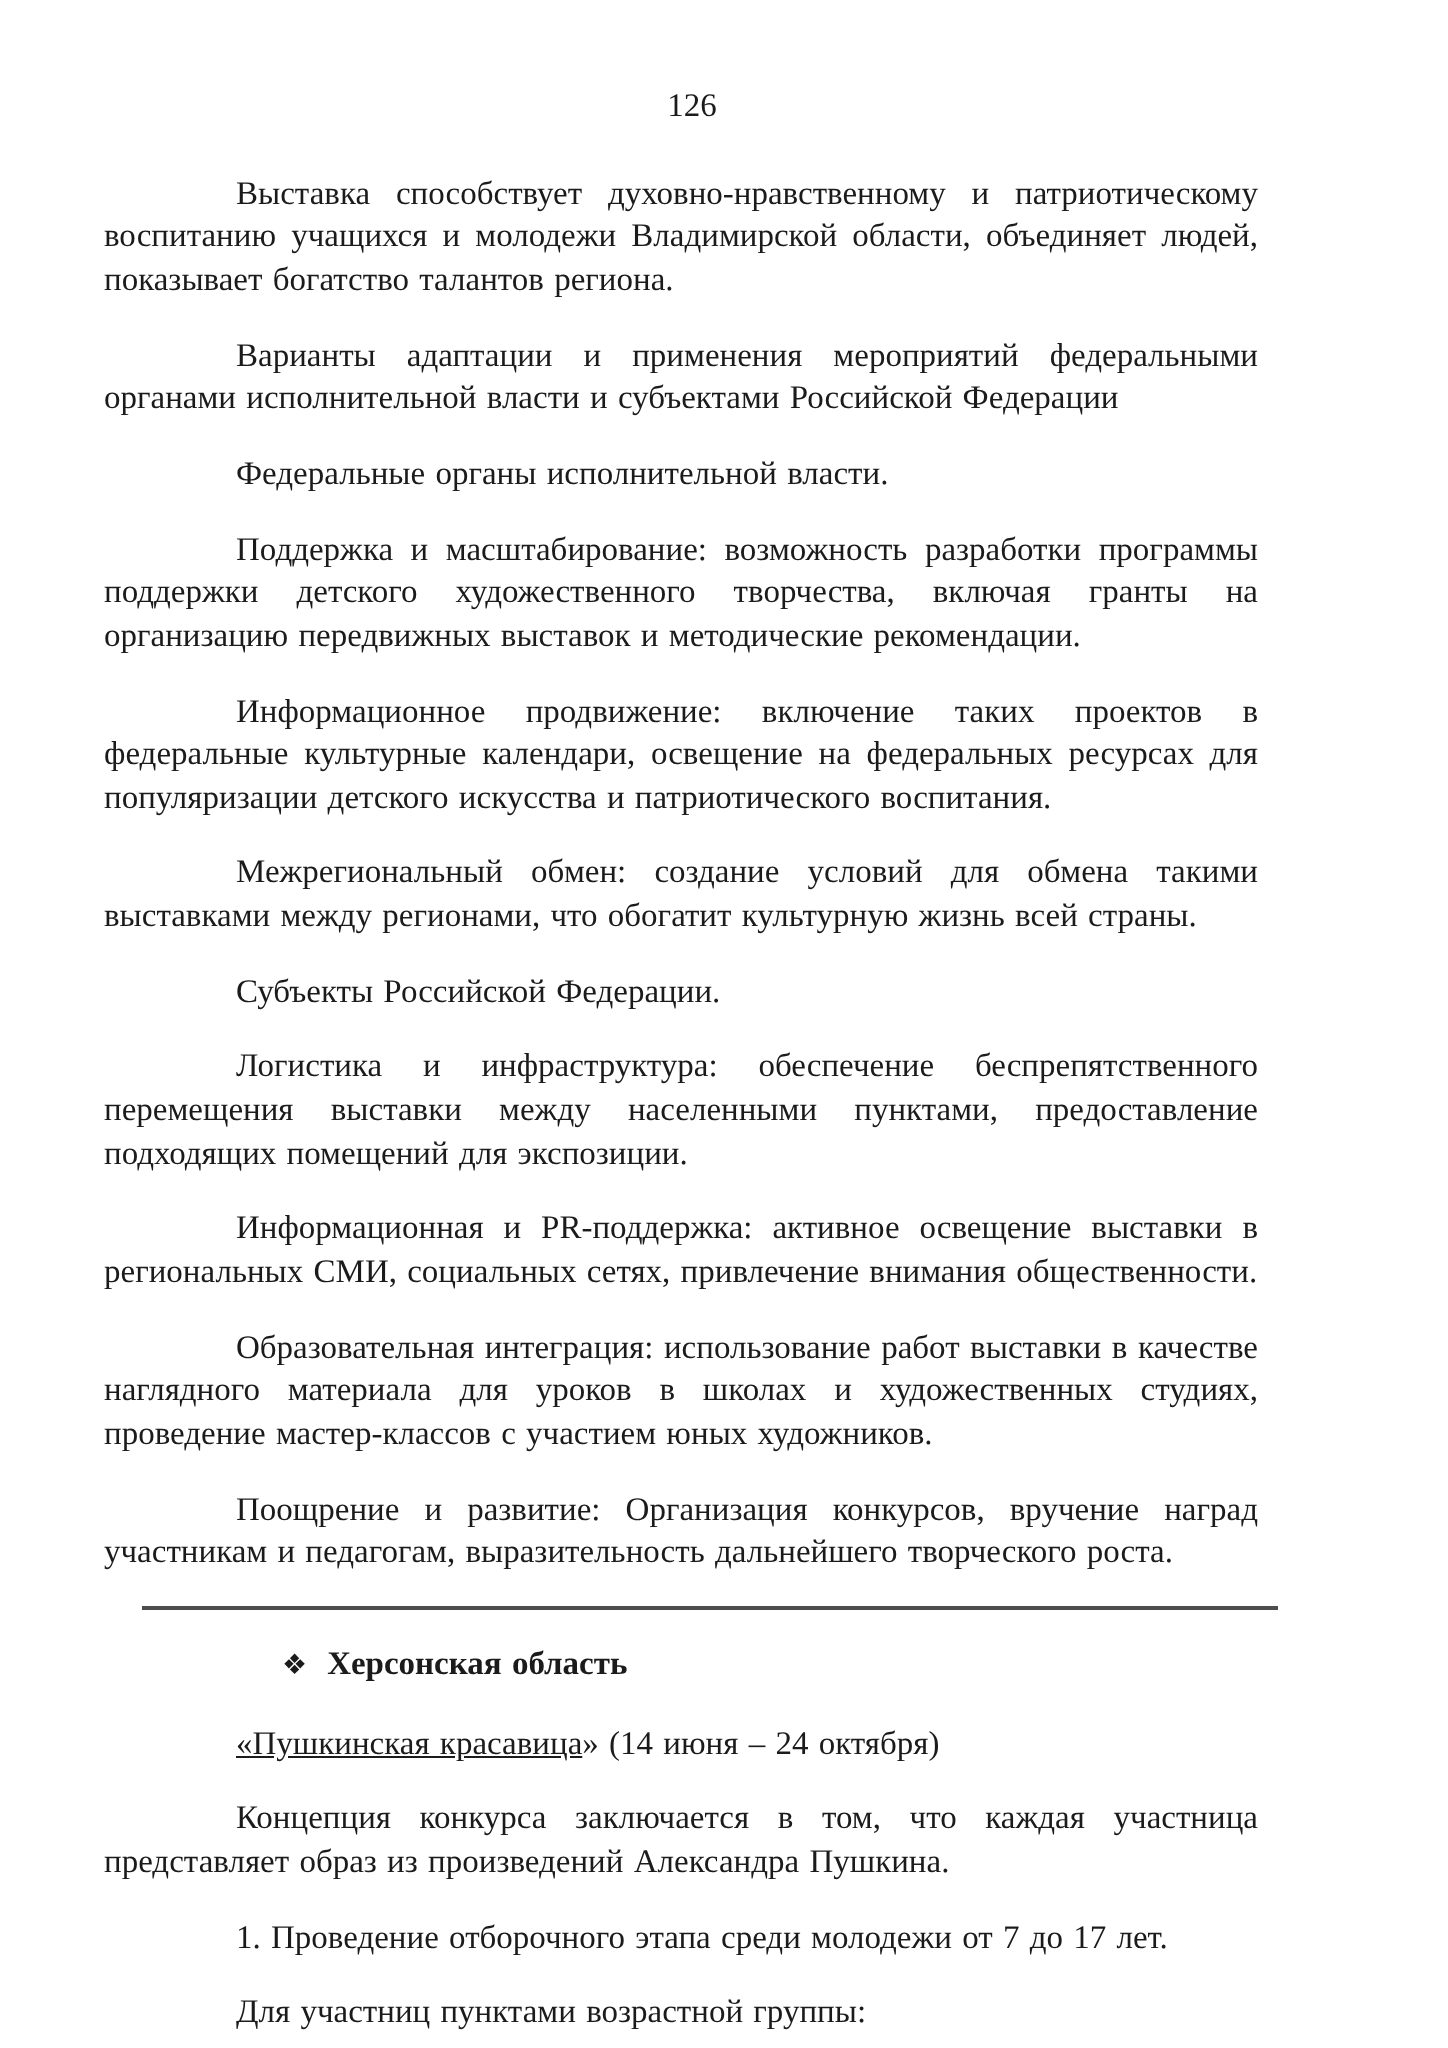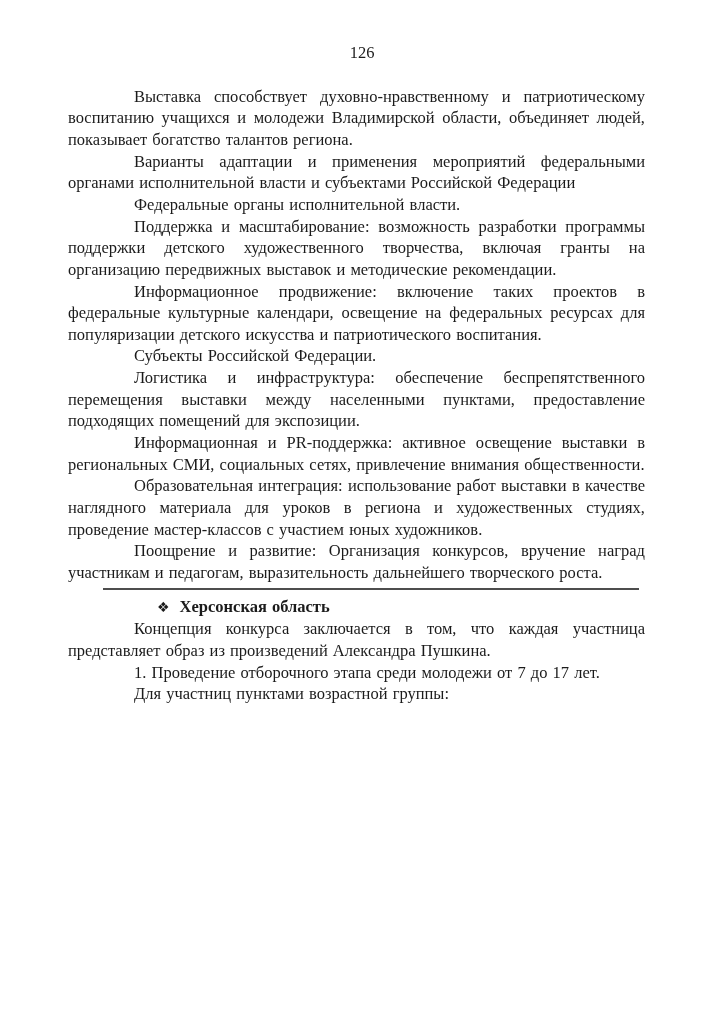--- a/index.html
+++ b/index.html
@@ -17,37 +17,37 @@
     height: 1024px;
     background: var(--page-bg);
     font-family: "Liberation Serif", "DejaVu Serif", serif;
     color: var(--text-color);
     overflow: hidden;
   }
   .page {
     position: relative;
     width: 724px;
     height: 896px;
-    padding: 42px 79px 20px 68px;
+    padding: 42px 79px 20px 36px;
   }
   .page-number {
     text-align: center;
     font-size: 16.5px;
     line-height: 21.6px;
     
     margin-left: -68px;
     margin-right: -79px;
   }
   .content {
     margin-top: 22px;
     font-size: 16.5px;
     line-height: 21.65px;
   }
   .content p {
-    margin: 0;
+    margin: 16px;
     text-align: justify;
     text-align-last: left;
     text-indent: 66px;
     word-spacing: 1px;
   }
   .italic { }
   .underline { text-decoration: underline; }
   .divider {
     height: 0;
     border-top: 2px solid var(--divider-color);
@@ -78,35 +78,37 @@
     <p>Выставка способствует духовно-нравственному и патриотическому воспитанию учащихся и молодежи Владимирской области, объединяет людей, показывает богатство талантов региона.</p>
 
     <p class="italic">Варианты адаптации и применения мероприятий федеральными органами исполнительной власти и субъектами Российской Федерации</p>
 
     <p>Федеральные органы исполнительной власти.</p>
 
     <p>Поддержка и масштабирование: возможность разработки программы поддержки детского художественного творчества, включая гранты на организацию передвижных выставок и методические рекомендации.</p>
 
     <p>Информационное продвижение: включение таких проектов в федеральные культурные календари, освещение на федеральных ресурсах для популяризации детского искусства и патриотического воспитания.</p>
 
+    <p>Межрегиональный обмен: создание условий для обмена такими выставками между регионами, что обогатит культурную жизнь всей страны.</p>
 
     <p>Субъекты Российской Федерации.</p>
 
     <p>Логистика и инфраструктура: обеспечение беспрепятственного перемещения выставки между населенными пунктами, предоставление подходящих помещений для экспозиции.</p>
 
     <p>Информационная и PR-поддержка: активное освещение выставки в региональных СМИ, социальных сетях, привлечение внимания общественности.</p>
 
-    <p>Образовательная интеграция: использование работ выставки в качестве наглядного материала для уроков в региона и художественных студиях, проведение мастер-классов с участием юных художников.</p>
+    <p>Образовательная интеграция: использование работ выставки в качестве наглядного материала для уроков в школах и художественных студиях, проведение мастер-классов с участием юных художников.</p>
 
     <p>Поощрение и развитие: Организация конкурсов, вручение наград участникам и педагогам, выразительность дальнейшего творческого роста.</p>
 
     <div class="divider"></div>
 
     <p class="bullet-heading"><span class="bullet">❖</span><span>Херсонская область</span></p>
 
+    <p><span class="underline">«Пушкинская красавица</span><span>» (14 июня – 24 октября)</span></p>
 
 
     <p>Концепция конкурса заключается в том, что каждая участница представляет образ из произведений Александра Пушкина.</p>
 
     <p>1. Проведение отборочного этапа среди молодежи от 7 до 17 лет.</p>
 
 
 
     <p>Для участниц пунктами возрастной группы:</p>
 

